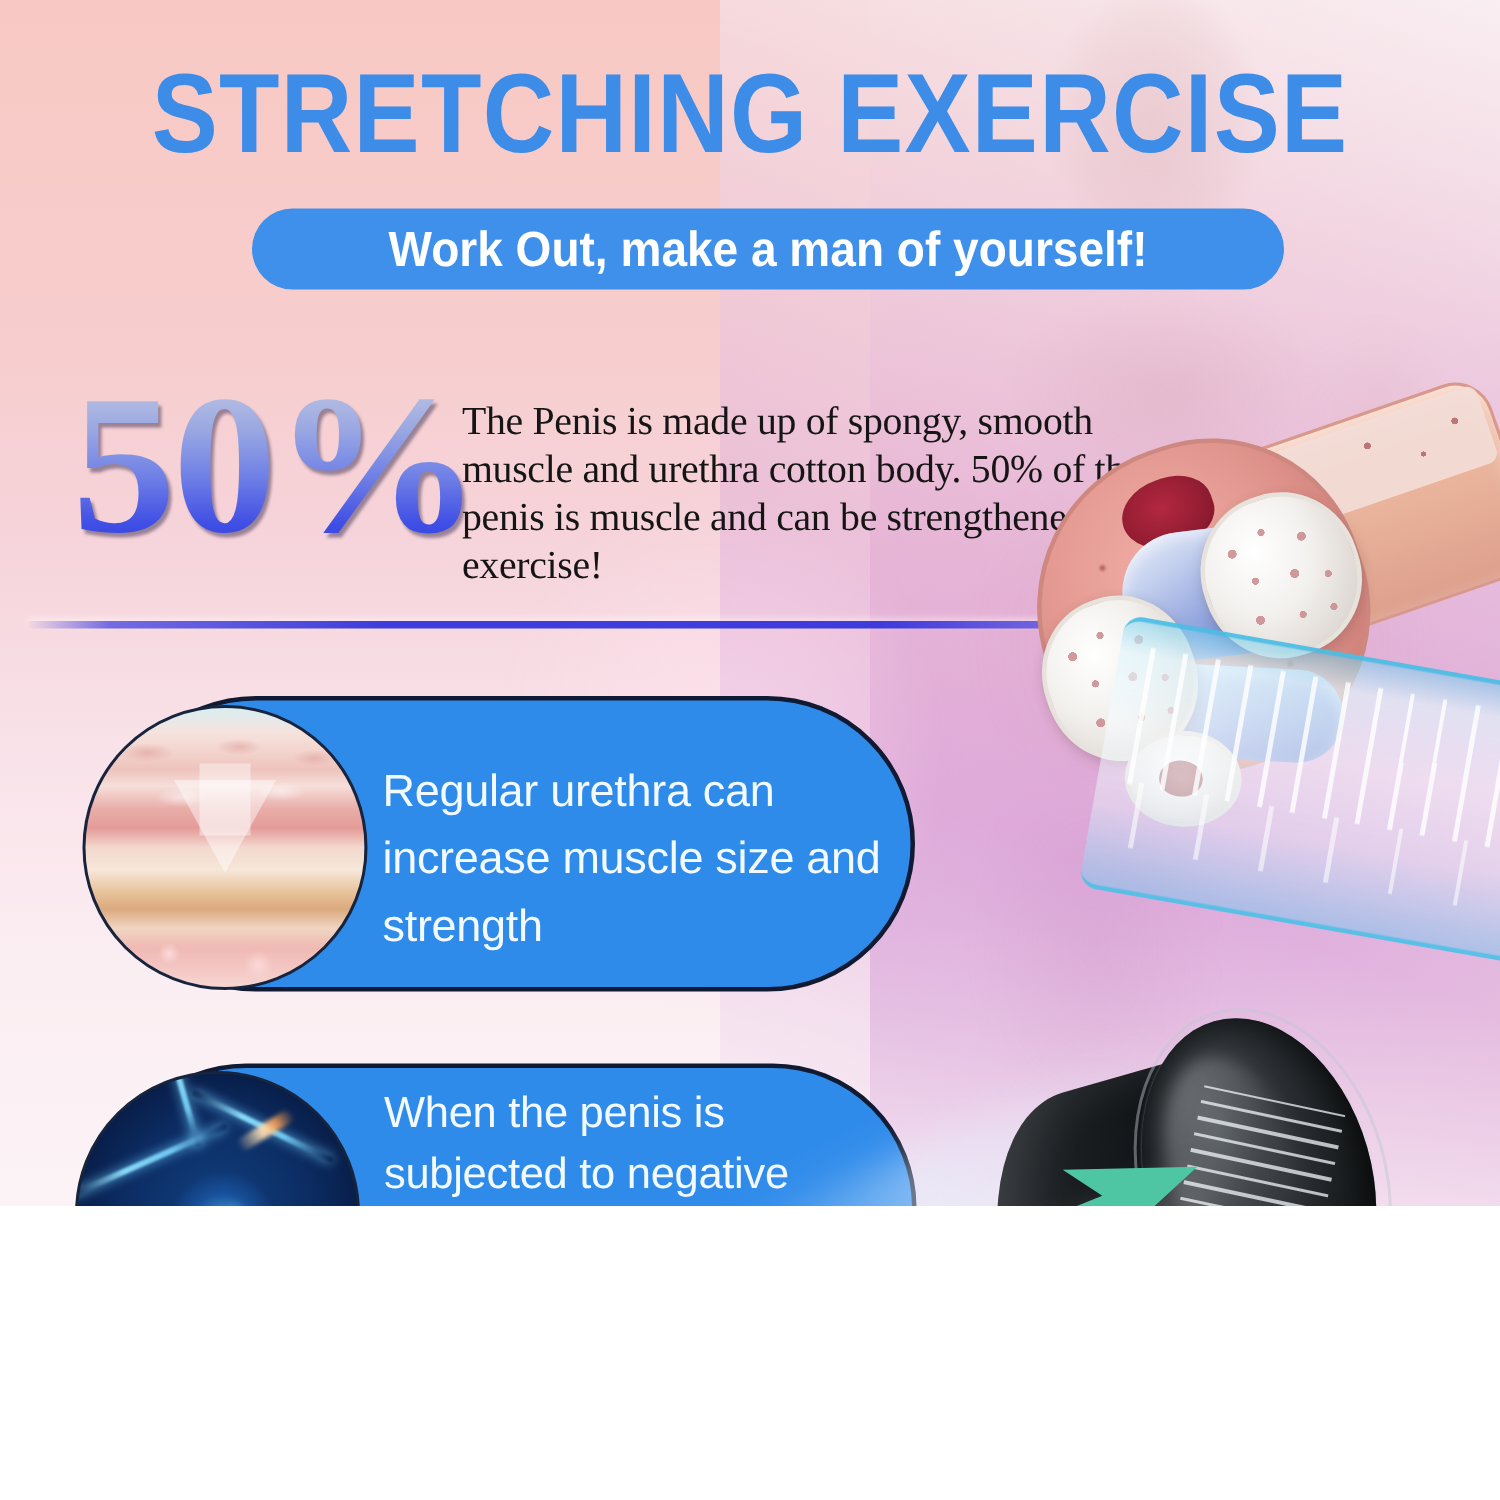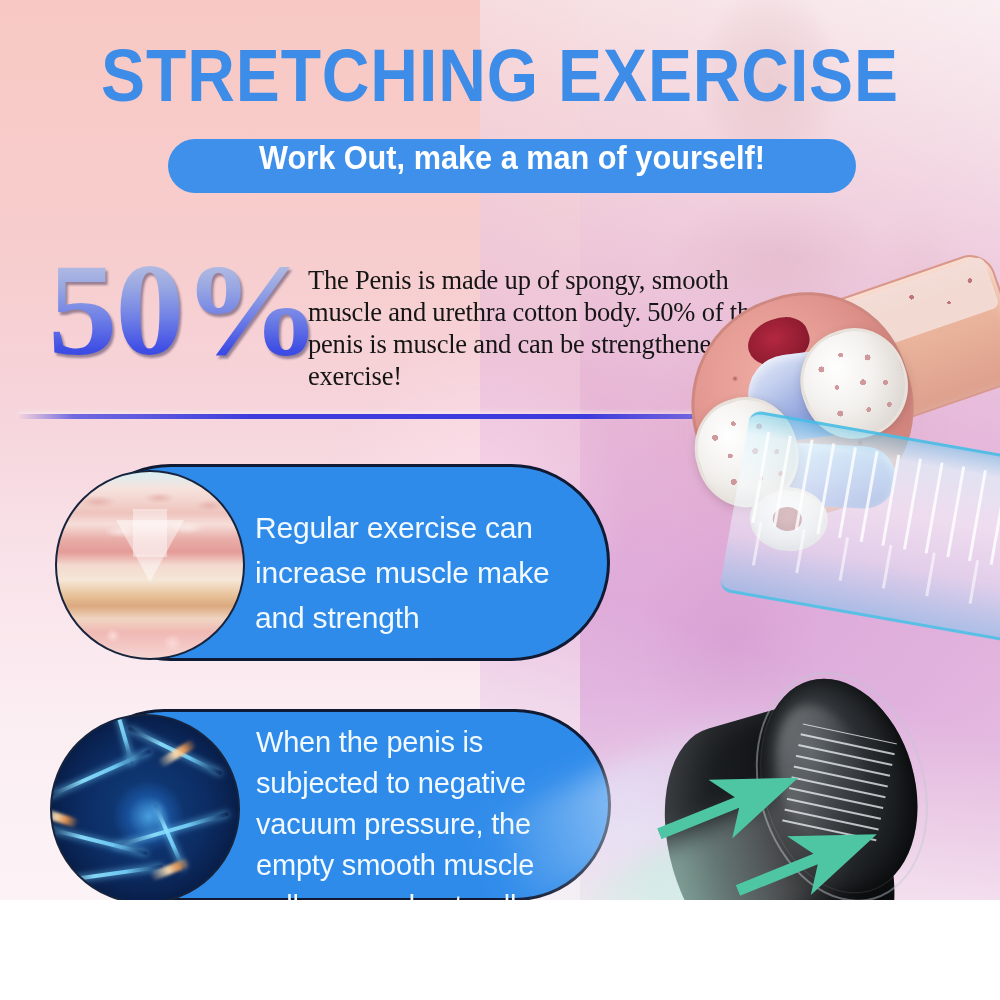--- a/index.html
+++ b/index.html
@@ -3,21 +3,21 @@
 <meta charset="utf-8">
 <style>
   html, body {
     margin: 0;
     padding: 0;
     background: #ffffff;
   }
   #poster {
     position: relative;
     width: 1000px;
-    height: 900px;
+    height: 804px;
     overflow: hidden;
     font-family: "Liberation Sans", "DejaVu Sans", sans-serif;
     background: #f6c9c6;
   }
 
   
   .bg-base {
     position: absolute; inset: 0;
     background:
       linear-gradient(160deg,
@@ -90,21 +90,21 @@
     line-height: 1;
     transform: scaleX(0.88);
     white-space: nowrap;
   }
   .subtitle-pill {
     position: absolute;
     left: 168px; top: 139px;
     width: 688px; height: 54px;
     background: #3f90ea;
     border-radius: 27px;
-    display: flex; justify-content: center;
+    display: flex; align-items: center; justify-content: center;
   }
   .subtitle-text {
     color: #ffffff;
     font-size: 33px;
     font-weight: 700;
     letter-spacing: 0px;
     transform: scaleX(0.93);
     white-space: nowrap;
   }
 
@@ -517,21 +517,21 @@
       <div class="core"></div>
     </div>
   </div>
 
   <div class="feature feature-1"></div>
   <div class="circle-img circle-skin">
     <div class="strata"></div>
     <div class="arrow-stem"></div>
     <div class="arrow"></div>
   </div>
-  <div class="feature-text feature-text-1">Regular exercise can increase muscle make and strength</div>
+  <div class="feature-text feature-text-1">Regular urethra can increase muscle size and strength</div>
 
   <div class="feature feature-2"></div>
   <div class="circle-img circle-neuron">
     <div class="branch b1"></div>
     <div class="branch b2"></div>
     <div class="branch b3"></div>
     <div class="branch b4"></div>
     <div class="branch b5"></div>
     <div class="branch b6"></div>
     <div class="branch b7"></div>

